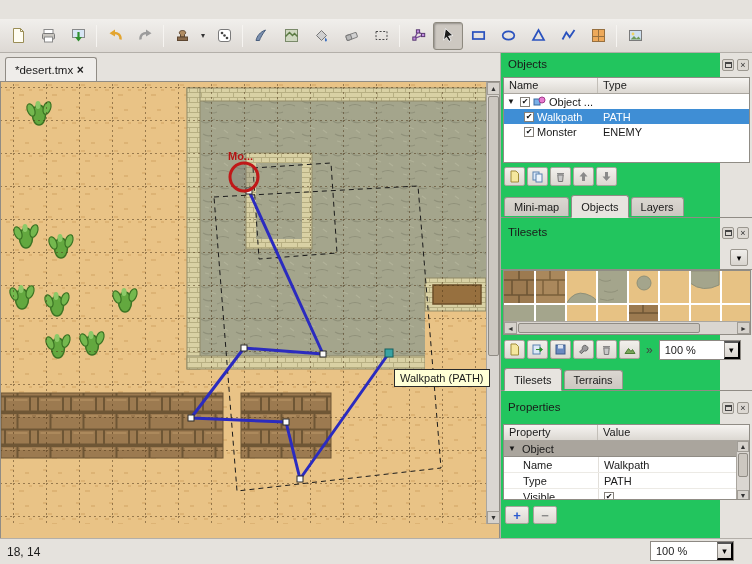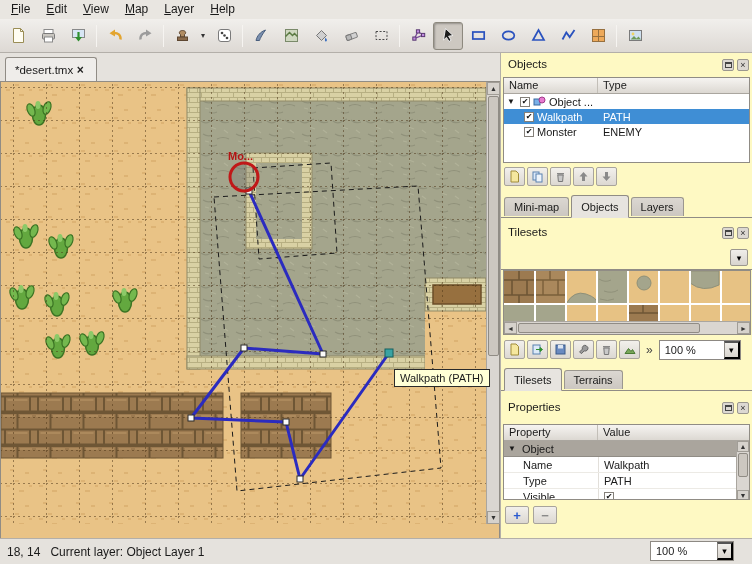--- a/index.html
+++ b/index.html
@@ -29,21 +29,21 @@
   .mapframe{position:absolute;left:0;top:81px;width:500px;height:522px;border:1px solid #908c85;background:#e9c386}
   .map-svg{position:absolute;left:0;top:0}
   .tooltip{position:absolute;left:393px;top:287px;background:#ffffd6;border:1px solid #2a2a2a;padding:2px 5px;font-size:11px;white-space:nowrap;z-index:3}
   .vscroll{position:absolute;right:0;top:0;width:13px;height:442px;background:#dad6d1;border-left:1px solid #aaa69f}
   .hscroll{position:absolute;left:0;bottom:0;width:485px;height:13px;background:#dad6d1;border-top:1px solid #aaa69f}
   .sb-btn{position:absolute;width:13px;height:13px;display:flex;align-items:center;justify-content:center;font-size:7px;color:#333;background:#d6d2cc;border:1px solid #a19d96}
   .thumb{position:absolute;background:#ccc7c0;border:1px solid #908c85;border-radius:2px}
   .corner{position:absolute;right:0;bottom:0;width:13px;height:13px;background:#dad6d1}
 
   
-  .rightpanel{position:absolute;left:500px;top:53px;width:252px;height:485px;border-left:1px solid #b3afa9;background:#fef9c3}
+  .rightpanel{position:absolute;left:500px;top:53px;width:220px;height:485px;border-left:1px solid #b3afa9;background:#22c55e}
   .dock-header{position:absolute;left:0;width:252px;height:16px;display:flex;align-items:center;padding-left:7px;font-size:11.5px}
   .dock-btns{position:absolute;right:4px;display:flex;gap:3px}
   .dock-btn{width:12px;height:12px;display:flex;align-items:center;justify-content:center;font-size:9px;line-height:1;color:#333;background:#dcd8d2;border:1px solid #9b978f;border-radius:2px;padding:0}
   .float-glyph{width:7px;height:6px;border:1px solid #444;border-top:2px solid #444}
 
   .table{position:absolute;left:2px;width:247px;background:#fff;border:1px solid #908c85;overflow:hidden}
   .thead{display:flex;height:16px;background:linear-gradient(#f6f4f1,#dcd8d2);border-bottom:1px solid #aaa69f;font-size:11px}
   .th{padding:1px 0 0 5px;border-right:1px solid #c3bfb8}
   .th-name{width:94px}
   .th-type{flex:1;border-right:none}
@@ -88,28 +88,20 @@
   
   .statusbar{position:absolute;left:0;top:538px;width:752px;height:26px;border-top:1px solid #b3afa9;display:flex;align-items:center;padding:0 7px;background:#e5e2dd;font-size:12px}
   .layer-label{margin-left:10px}
   .status-zoom{position:absolute;right:18px;top:541px;width:84px}
 </style>
 </head>
 <body>
 
 <div class="app">
 
-  <div class="menubar">
-    <span class="menu-item">File</span>
-    <span class="menu-item">Edit</span>
-    <span class="menu-item">View</span>
-    <span class="menu-item">Map</span>
-    <span class="menu-item">Layer</span>
-    <span class="menu-item">Help</span>
-  </div>
 
   <div class="toolbar">
     <button class="tb">
         <svg width="17" height="17" viewBox="0 0 17 17">
           <path d="M3.5 1.5h7l3 3v11h-10z" fill="#fffdf2" stroke="#9a8d55"></path>
           <path d="M10.5 1.5v3h3" fill="none" stroke="#9a8d55"></path>
         </svg>
       </button>
     <button class="tb">
         <svg width="17" height="17" viewBox="0 0 17 17">
@@ -579,20 +571,19 @@
     </div>
 
     <div class="pm-bar" style="top:453px">
       <button class="pm-btn pm-plus">+</button>
       <button class="pm-btn pm-minus">−</button>
     </div>
   </div>
 
   <div class="statusbar">
     <span>18, 14</span>
-    <span class="layer-label">Current layer: Object Layer 1</span>
   </div>
   <div class="combo status-zoom">
     <span class="combo-text">100 %</span>
     <button class="combo-btn">▾</button>
   </div>
 
 </div>
 
 </body></html>

